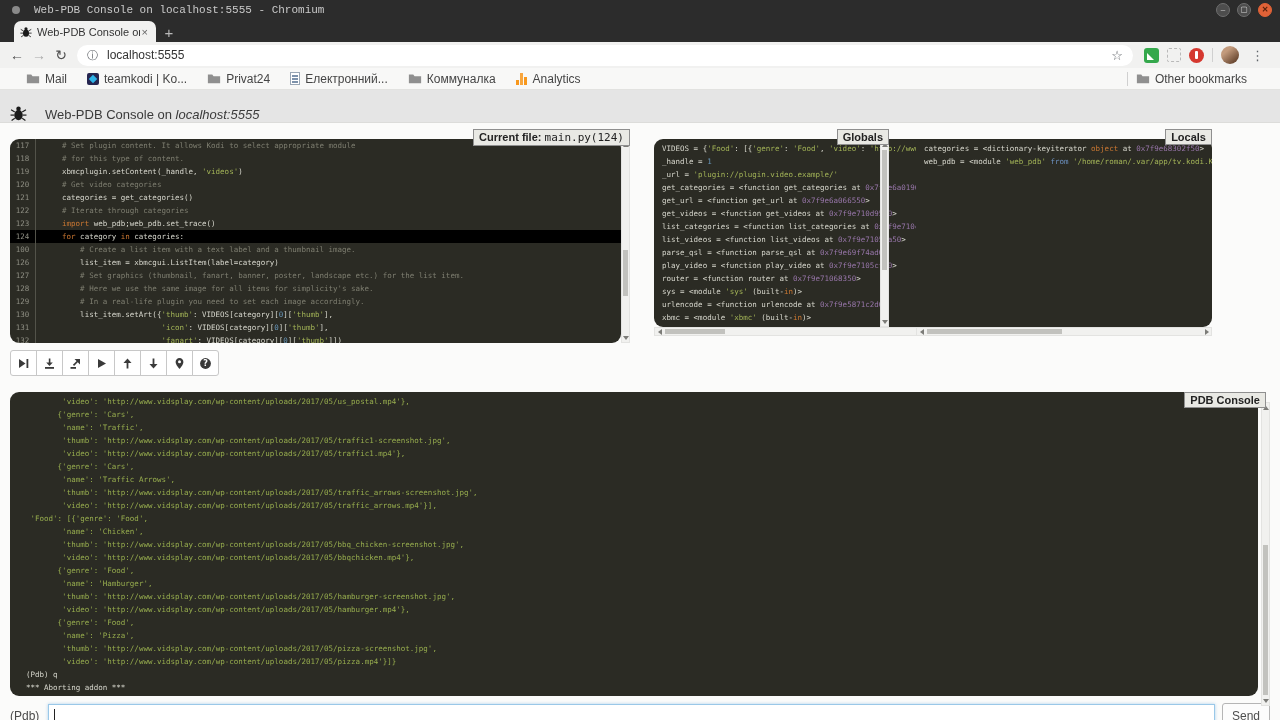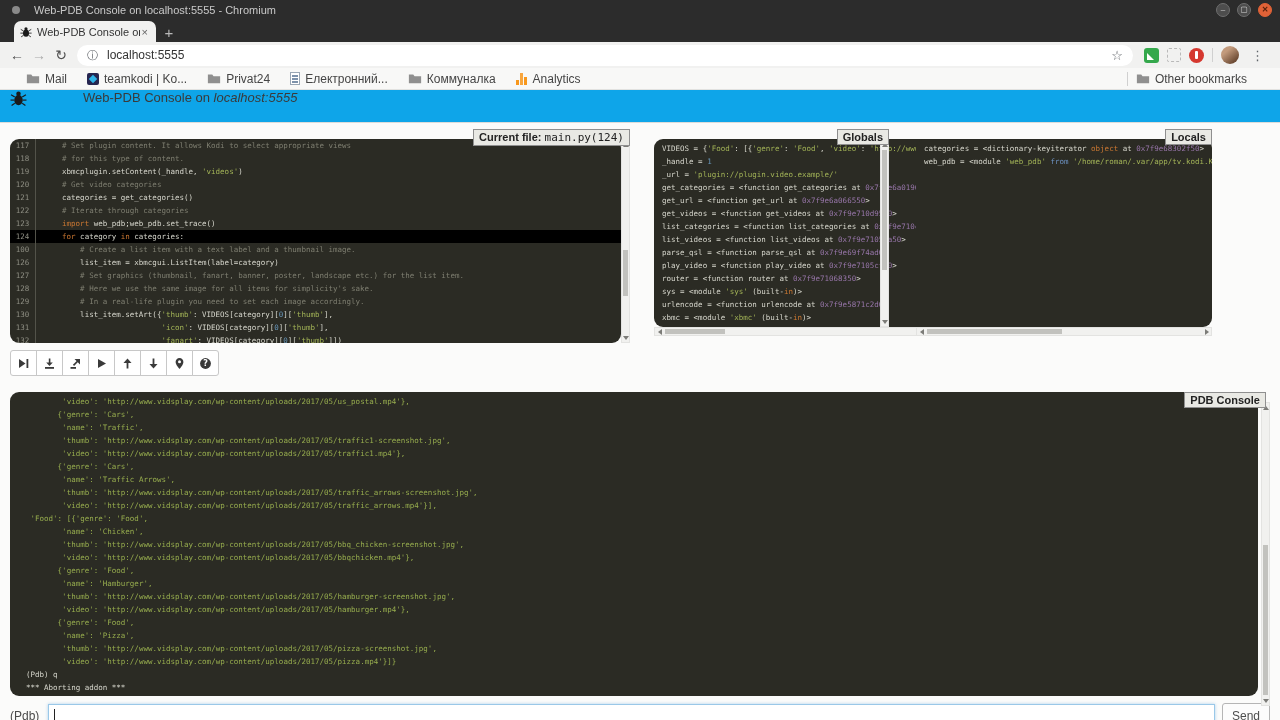--- a/index.html
+++ b/index.html
@@ -3,21 +3,21 @@
 <meta charset="utf-8">
 <style>
   * { margin:0; padding:0; box-sizing:border-box; }
   html,body { width:1280px; height:720px; overflow:hidden; background:#fbfbfa;
     font-family:"Liberation Sans", sans-serif; }
 
   
   .titlebar { height:20px; background:#2c2c2c; display:flex; align-items:center;
     padding:0 8px; color:#c9c9c9; font-size:11px; }
   .win-ico { width:8px; height:8px; border-radius:50%; background:#8a8a8a; margin:0 14px 0 4px; }
-  .titlebar .t-title { flex:1; }
+  .titlebar .t-title { flex:1;font-family:Liberation Mono, monospace; }
   .win-controls { display:flex; gap:7px; }
   .wc { width:14px; height:14px; border-radius:50%; background:#4d4d4d; border:1px solid #6e6e6e;
     display:flex; align-items:center; justify-content:center; font-size:8px; color:#d4d4d4; line-height:1; }
   .wc.close { background:#e06237; border-color:#e06237; color:#57210c; font-weight:bold; }
 
   .tabstrip { height:22px; background:#2c2c2c; display:flex; align-items:flex-end; padding-left:14px; }
   .tab { width:142px; height:21px; background:#f1f1f0; border-radius:7px 7px 0 0;
     display:flex; align-items:center; padding:0 6px; font-size:11px; color:#333; }
   .tab .tab-label { flex:1; white-space:nowrap; overflow:hidden; margin-left:5px; }
   .tab-close { color:#666; font-size:11px; padding:0 2px; }
@@ -57,22 +57,22 @@
   .fav-doc::after { content:""; position:absolute; left:1px; top:2px; width:6px; height:1.5px;
     background:#7d92ab; box-shadow:0 3px 0 #7d92ab, 0 6px 0 #7d92ab; }
   .fav-chart { width:12px; height:12px; position:relative; }
   .fav-chart i { position:absolute; bottom:0; width:3px; background:#f8981d; }
   .fav-chart i:nth-child(1){ left:0; height:5px; }
   .fav-chart i:nth-child(2){ left:4px; height:12px; opacity:.85; }
   .fav-chart i:nth-child(3){ left:8px; height:8px; }
   .bm-right { margin-left:auto; display:flex; align-items:center; gap:8px; }
 
   
-  .page-header { height:33px; background:#0ea5e9; border-bottom:1px solid #dcdcda;
-    display:flex; align-items:flex-start; padding:0 10px;gap:38px; }
+  .page-header { height:33px; background:#e5e5e5; border-bottom:1px solid #dcdcda;
+    display:flex; align-items:flex-end; padding:0 10px; }
   .page-header .bug { margin-right:18px; }
   .page-title { font-size:13px; color:#3a3a3a; }
   .page-title em { font-style:italic; }
 
   .mono { font-family:"DejaVu Sans Mono", monospace; font-size:7.5px; line-height:13px; }
 
   .panels-row { display:flex; padding:6px 10px 0 10px; }
   .panel { position:relative; }
   .badge { position:absolute; top:0; right:0; z-index:3; background:#e9e9e4;
     border:1px solid #8f8f8f; padding:1px 5px; font-size:11px; font-weight:bold; color:#222;
@@ -247,21 +247,21 @@
       </g>
     </svg>
   <span class="page-title"><span>Web-PDB Console on </span><em>localhost:5555</em></span>
 </div>
 
 <div class="panels-row">
 
   <div class="panel panel-code">
     <span class="badge"><span>Current file:</span> <span class="mono-file">main.py(124)</span></span>
     <div class="dark mono">
-        <div class="cl"><span class="ln">117</span><span class="lc"><span class="t-com">    # Set plugin content. It allows Kodi to select appropriate views</span></span></div>
+        <div class="cl"><span class="ln">117</span><span class="lc"><span class="t-com">    # Set plugin content. It allows Kodi to select appropriate module</span></span></div>
         <div class="cl"><span class="ln">118</span><span class="lc"><span class="t-com">    # for this type of content.</span></span></div>
         <div class="cl"><span class="ln">119</span><span class="lc"><span class="t-def">    xbmcplugin.setContent(_handle, </span><span class="t-str">'videos'</span><span class="t-def">)</span></span></div>
         <div class="cl"><span class="ln">120</span><span class="lc"><span class="t-com">    # Get video categories</span></span></div>
         <div class="cl"><span class="ln">121</span><span class="lc"><span class="t-def">    categories = get_categories()</span></span></div>
         <div class="cl"><span class="ln">122</span><span class="lc"><span class="t-com">    # Iterate through categories</span></span></div>
         <div class="cl"><span class="ln">123</span><span class="lc"><span class="t-def">    </span><span class="t-kw">import</span><span class="t-def"> web_pdb;web_pdb.set_trace()</span></span></div>
         <div class="cl current"><span class="ln">124</span><span class="lc"><span class="t-def">    </span><span class="t-kw">for</span><span class="t-def"> category </span><span class="t-kw">in</span><span class="t-def"> categories:</span></span></div>
         <div class="cl"><span class="ln">100</span><span class="lc"><span class="t-com">        # Create a list item with a text label and a thumbnail image.</span></span></div>
         <div class="cl"><span class="ln">126</span><span class="lc"><span class="t-def">        list_item = xbmcgui.ListItem(label=category)</span></span></div>
         <div class="cl"><span class="ln">127</span><span class="lc"><span class="t-com">        # Set graphics (thumbnail, fanart, banner, poster, landscape etc.) for the list item.</span></span></div>

